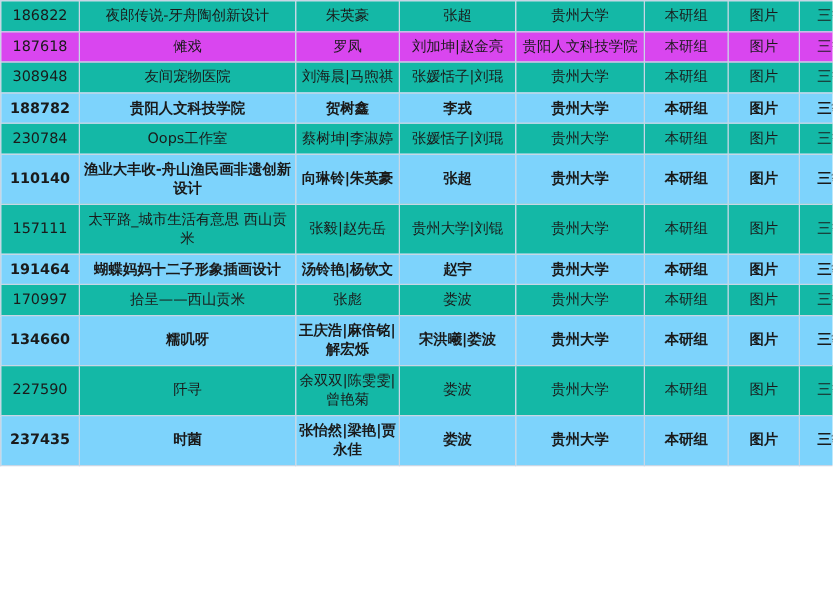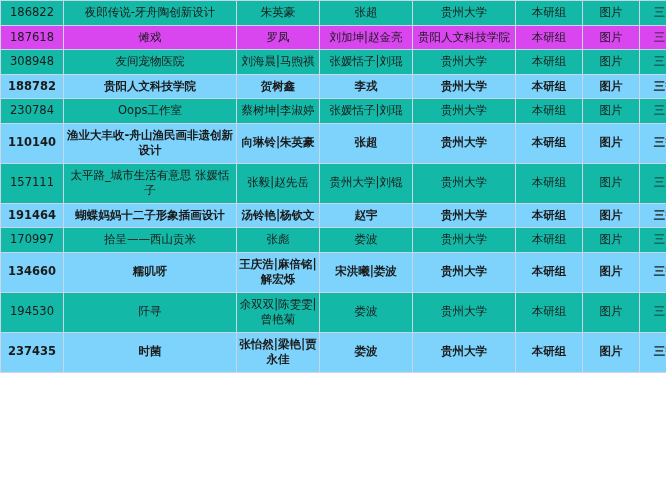--- a/index.html
+++ b/index.html
@@ -114,21 +114,21 @@
         <td class="c1">渔业大丰收-舟山渔民画非遗创新设计</td>
         <td class="c2">向琳铃|朱英豪</td>
         <td class="c3">张超</td>
         <td class="c4">贵州大学</td>
         <td class="c5">本研组</td>
         <td class="c6">图片</td>
         <td class="c7">三等奖</td>
       </tr>
       <tr class="row-even">
         <td class="c0">157111</td>
-        <td class="c1">太平路_城市生活有意思 张媛恬子</td>
+        <td class="c1">太平路_城市生活有意思 西山贡米</td>
         <td class="c2">张毅|赵先岳</td>
         <td class="c3">贵州大学|刘锟</td>
         <td class="c4">贵州大学</td>
         <td class="c5">本研组</td>
         <td class="c6">图片</td>
         <td class="c7">三等奖</td>
       </tr>
       <tr class="row-odd">
         <td class="c0">191464</td>
         <td class="c1">蝴蝶妈妈十二子形象插画设计</td>
@@ -153,21 +153,21 @@
         <td class="c0">134660</td>
         <td class="c1">糯叽呀</td>
         <td class="c2">王庆浩|麻倍铭|解宏烁</td>
         <td class="c3">宋洪曦|娄波</td>
         <td class="c4">贵州大学</td>
         <td class="c5">本研组</td>
         <td class="c6">图片</td>
         <td class="c7">三等奖</td>
       </tr>
       <tr class="row-even">
-        <td class="c0">194530</td>
+        <td class="c0">227590</td>
         <td class="c1">阡寻</td>
         <td class="c2">余双双|陈雯雯|曾艳菊</td>
         <td class="c3">娄波</td>
         <td class="c4">贵州大学</td>
         <td class="c5">本研组</td>
         <td class="c6">图片</td>
         <td class="c7">三等奖</td>
       </tr>
       <tr class="row-odd">
         <td class="c0">237435</td>

